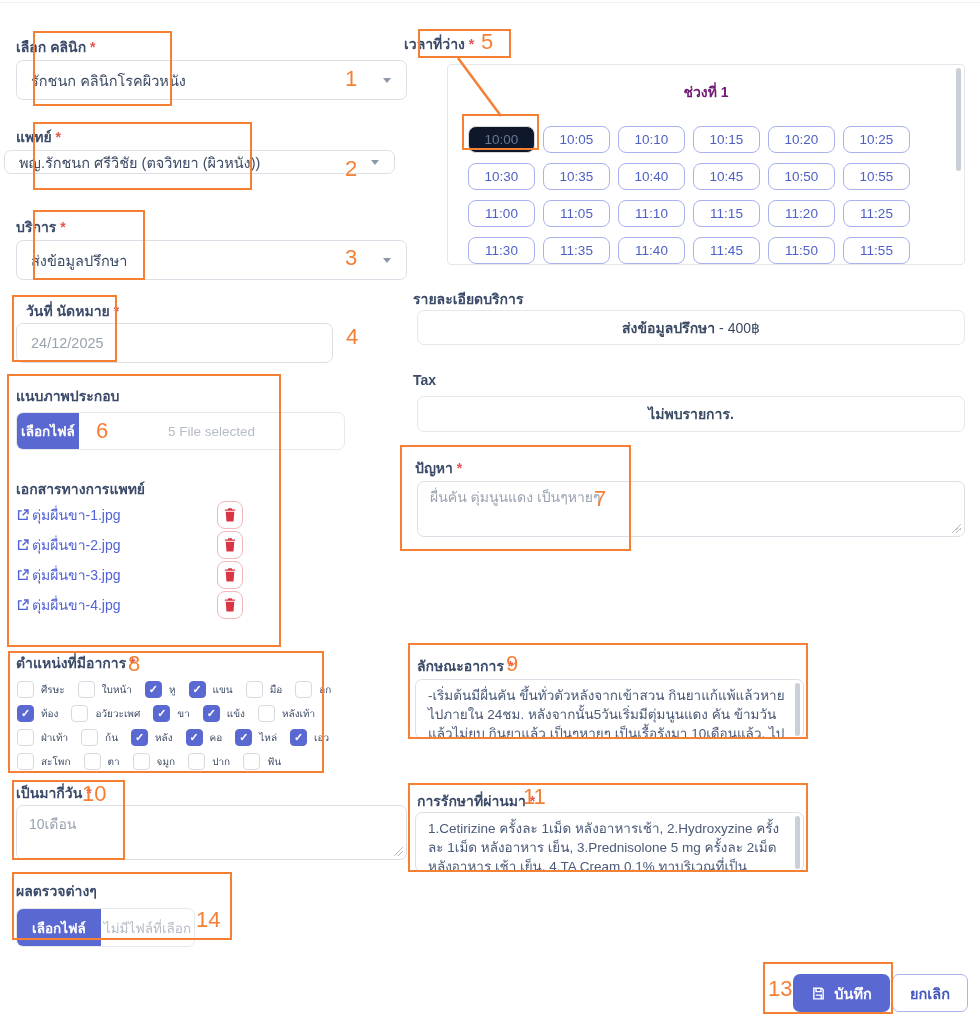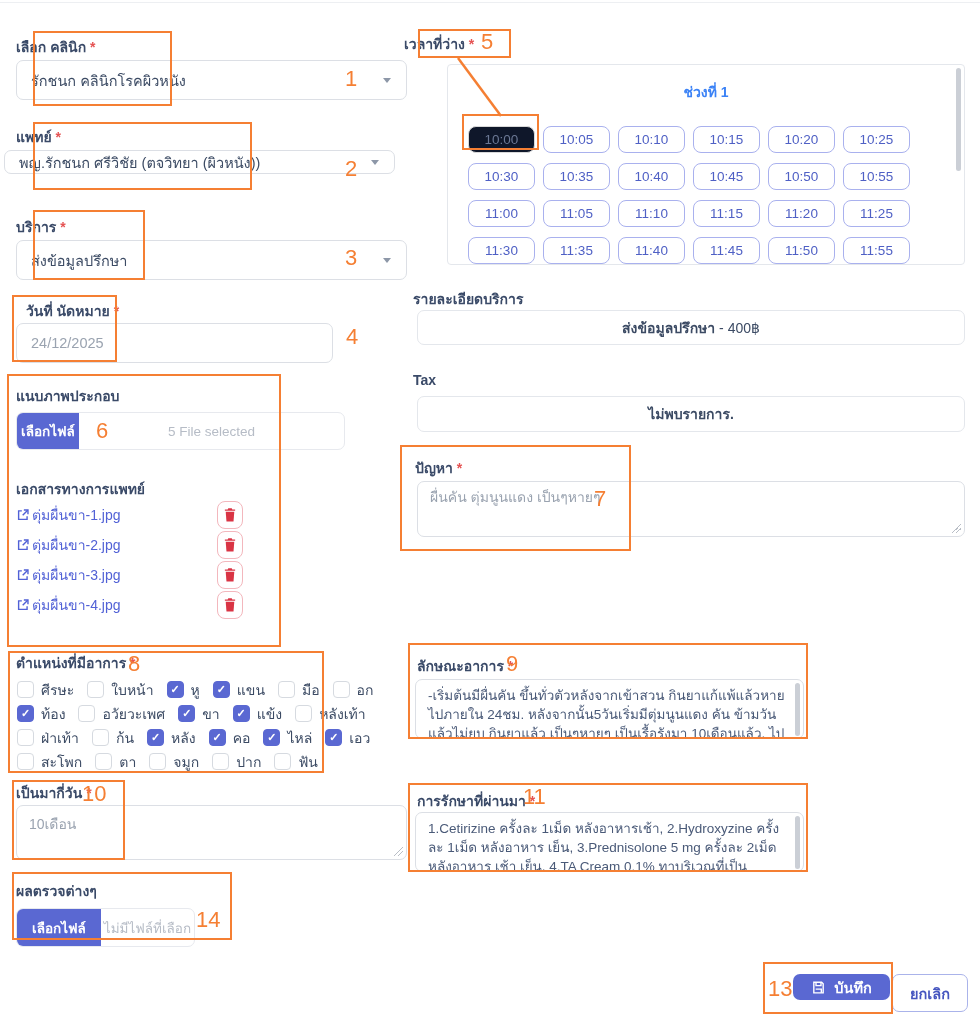--- a/index.html
+++ b/index.html
@@ -20,39 +20,39 @@
   display:flex;align-items:center;justify-content:center;border-radius:6px 0 0 6px;flex:0 0 auto}
 .filestatus{flex:1;display:flex;align-items:center;justify-content:center;font-size:13.5px;color:#b6bcc6;white-space:nowrap}
 #files{position:absolute;left:16px;top:500px;width:227px}
 .filerow{display:flex;align-items:center;height:30px}
 .filelink{display:flex;align-items:center;gap:2px;color:#5161d6;font-size:14px;cursor:pointer;background:none;border:none;
   font-family:"Liberation Sans",sans-serif;padding:0}
 .trashbtn{margin-left:auto;width:26px;height:28px;border:1px solid #f3b7bd;border-radius:8px;background:#fff;
   display:flex;align-items:center;justify-content:center;cursor:pointer}
 #loc-rows{position:absolute;left:17px;top:680px;width:300px}
 .chkrow{display:flex;gap:13px;height:19px;margin-bottom:5px;align-items:center}
-.chk{display:flex;align-items:center;gap:7px;font-size:14px;color:#3c4b64;cursor:pointer;white-space:nowrap}
+.chk{display:flex;align-items:center;gap:7px;font-size:10px;color:#3c4b64;cursor:pointer;white-space:nowrap}
 .cb{width:17px;height:17px;border-radius:4px;border:1px solid #d6dae0;background:#fff;flex:0 0 auto;
   display:flex;align-items:center;justify-content:center;font-size:11px;font-weight:700;color:#fff}
 .cb.on{background:#5a68d2;border-color:#5a68d2}
 .cb.on::after{content:"\2713"}
 .textarea{position:absolute;border:1px solid #dcdfe5;border-radius:7px;background:#fff;
   font-size:13.5px;line-height:1.42;color:#4a5a78;padding:6px 12px;overflow:hidden}
 .grip{position:absolute;right:3px;bottom:3px;width:10px;height:10px;
   background:linear-gradient(135deg,rgba(0,0,0,0) 0 52%,#b9bec6 52% 60%,rgba(0,0,0,0) 60% 72%,#b9bec6 72% 80%,rgba(0,0,0,0) 80%)}
 .vthumb{position:absolute;width:5px;border-radius:3px;background:#cbcfd6}
 #time-panel{position:absolute;left:447px;top:64px;width:518px;height:201px;border:1px solid #e4e7ec;border-radius:4px;background:#fff}
-#period-title{position:absolute;top:16px;left:0;width:100%;text-align:center;font-size:14px;font-weight:700;color:#3b82f6}
+#period-title{position:absolute;top:16px;left:0;width:100%;text-align:center;font-size:14px;font-weight:700;color:#701a75}
 #slots{position:absolute;left:20px;top:61px;width:455px;display:flex;flex-wrap:wrap;gap:10px 8px}
 .slot{width:67px;height:27px;border:1px solid #a9b1ee;border-radius:8px;background:#fff;color:#4f60c5;
   font-size:13.5px;display:flex;align-items:center;justify-content:center;cursor:pointer;font-family:"Liberation Sans",sans-serif}
 .slot.sel{background:#0f172a;border-color:#d9d9d9;color:#6b7894}
 .centerbox{position:absolute;border:1px solid #e4e7ec;border-radius:7px;background:#fff;
   display:flex;align-items:center;justify-content:center;font-size:14px;color:#3c4b64}
-#save-btn{position:absolute;left:793px;top:974px;width:97px;height:26px;background:#5a68d2;border:none;border-radius:7px;
+#save-btn{position:absolute;left:793px;top:974px;width:97px;height:38px;background:#5a68d2;border:none;border-radius:7px;
   color:#fff;font-size:14.5px;font-weight:700;display:flex;align-items:center;justify-content:center;gap:8px;cursor:pointer;
   font-family:"Liberation Sans",sans-serif}
 #cancel-btn{position:absolute;left:892px;top:974px;width:76px;height:38px;background:#fff;border:1px solid #aab3ea;border-radius:7px;
   color:#4656c0;font-size:14.5px;font-weight:700;cursor:pointer;font-family:"Liberation Sans",sans-serif}
 .abox{position:absolute;border:2px solid #f57f33;pointer-events:none;z-index:50}
 .anum{position:absolute;color:#f57f33;font-size:22px;line-height:1;pointer-events:none;z-index:51}
 #annsvg{position:absolute;left:0;top:0;pointer-events:none;z-index:50}
 
 #clinic-label{left:16px;top:36px}   #clinic-select{left:16px;top:60px;width:391px;height:40px}
 #doctor-label{left:16px;top:126px}  #doctor-select{left:4px;top:150px;width:391px;height:24px}

